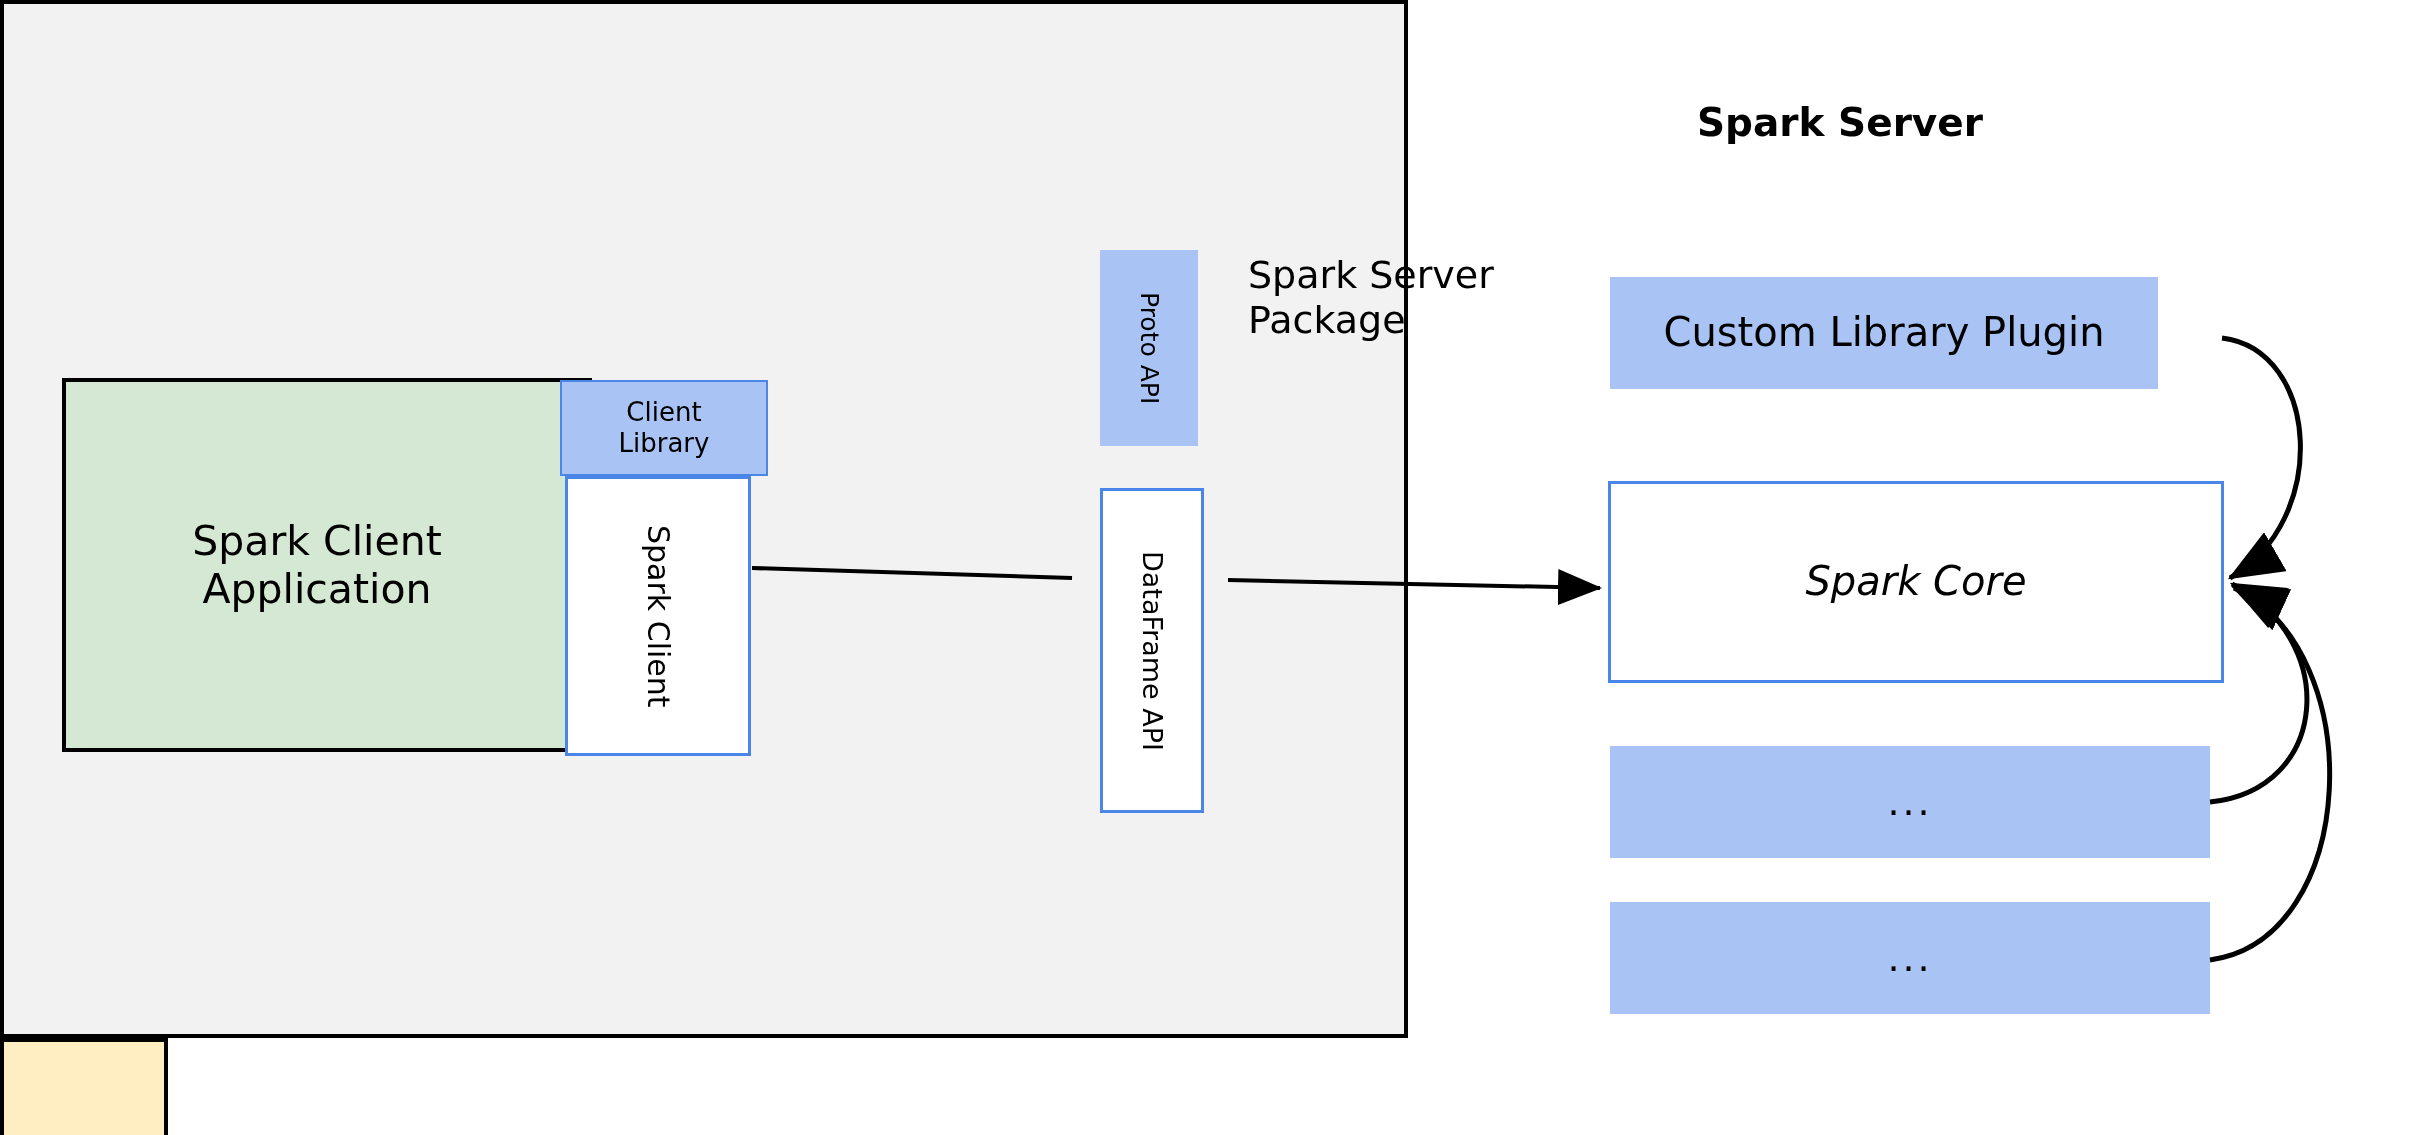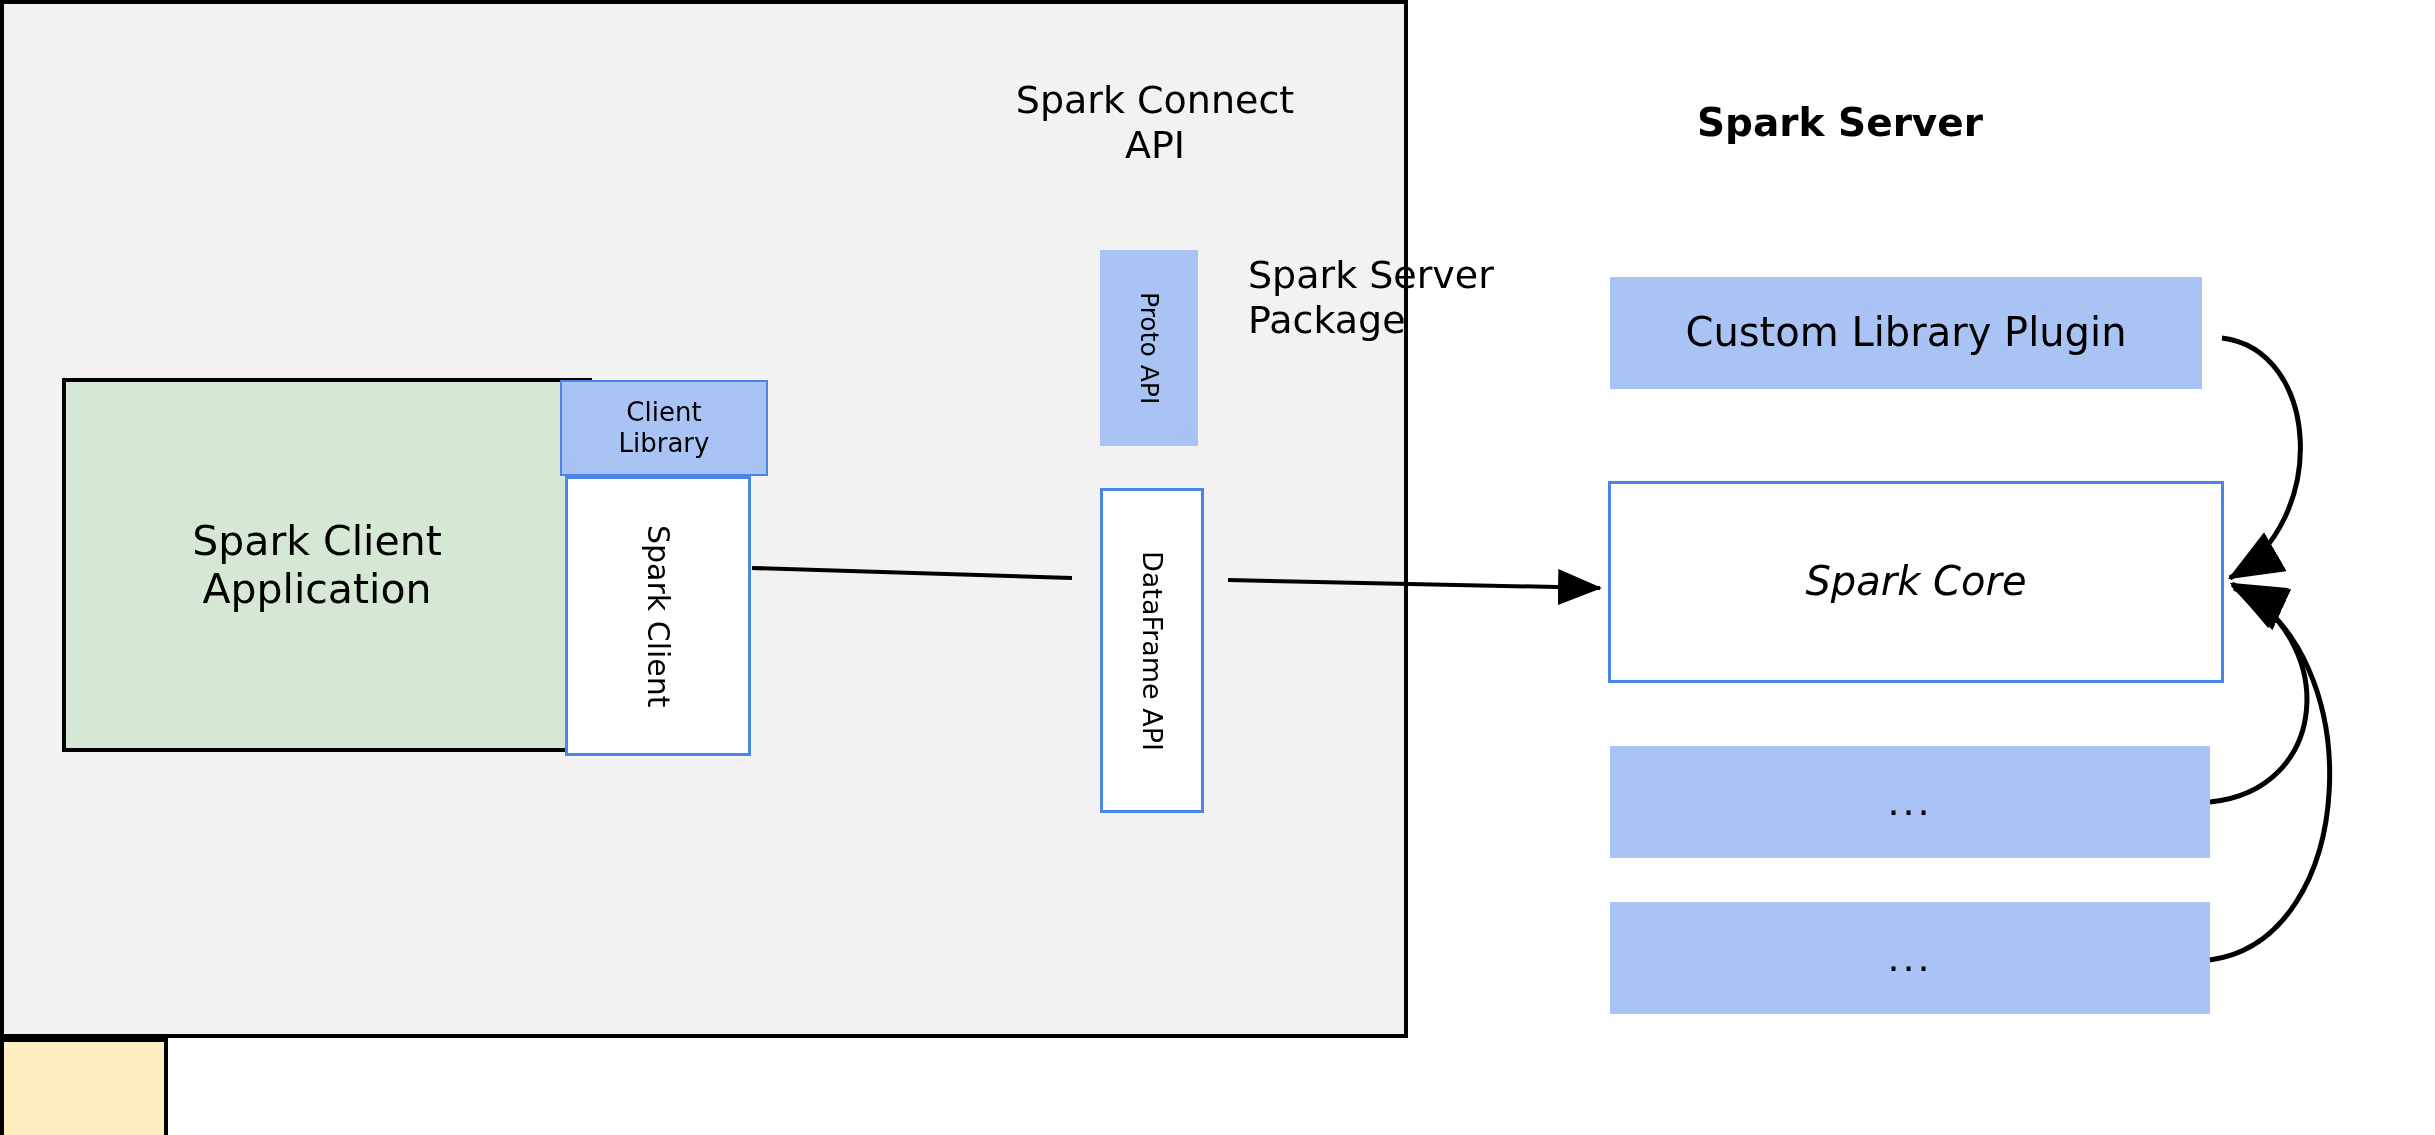--- a/index.html
+++ b/index.html
@@ -118,21 +118,21 @@
     width: 104px; height: 325px;
     background: #ffffff;
     border: 3px solid #4a86e8;
     font-size: 27px;
     z-index: 3;
   }
 
   
   #custom-library-plugin {
     left: 1610px; top: 277px;
-    width: 592px; height: 112px;
+    width: 548px; height: 112px;
     background: #a9c4f4;
     font-size: 40px;
   }
   #spark-core {
     left: 1608px; top: 481px;
     width: 616px; height: 202px;
     background: #ffffff;
     border: 3px solid #4a86e8;
     font-size: 40px;
     font-style: italic;
@@ -181,26 +181,20 @@
       <div>Library</div>
     </div>
   </div>
 
   <div class="box" id="spark-client">
     <span class="vert">Spark Client</span>
   </div>
 
   <div id="server-panel"></div>
 
-  <div class="box" id="spark-connect-api-label">
-    <div>
-      <div>Spark Connect</div>
-      <div>API</div>
-    </div>
-  </div>
 
   <div class="box" id="spark-server-label">Spark Server</div>
 
   <div class="box" id="spark-server-library-label">
     <div>Spark Server</div>
     <div>Package</div>
   </div>
 
   <div id="connect-container"></div>
 

